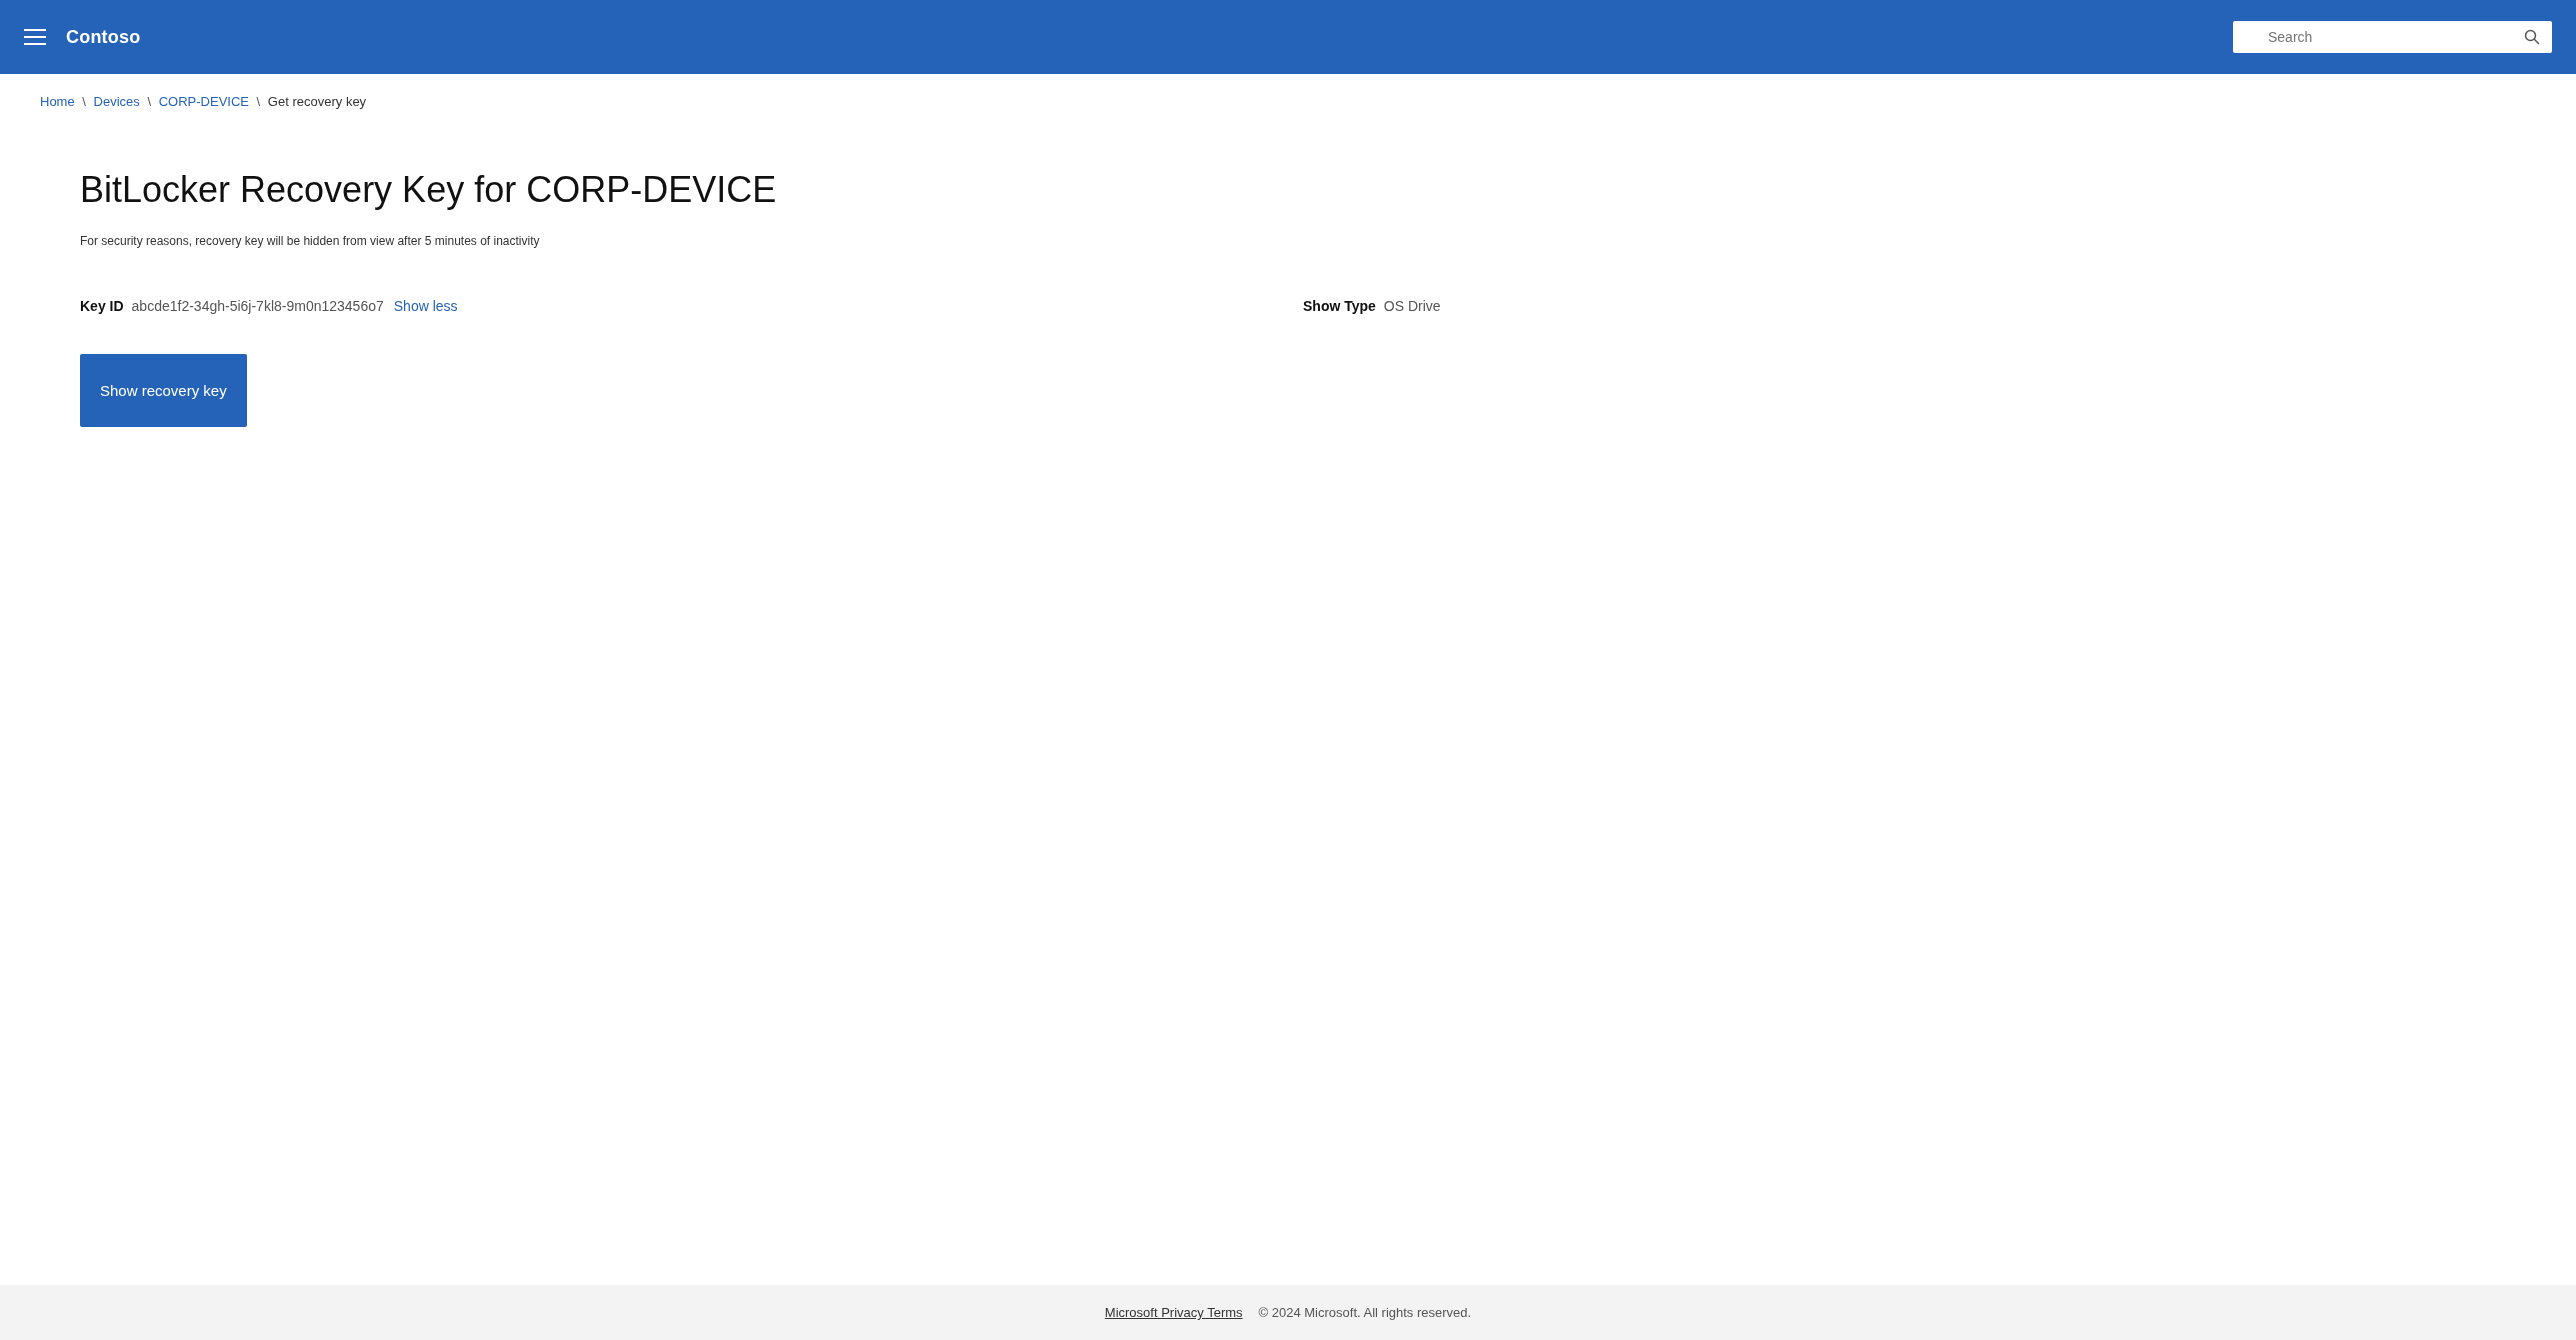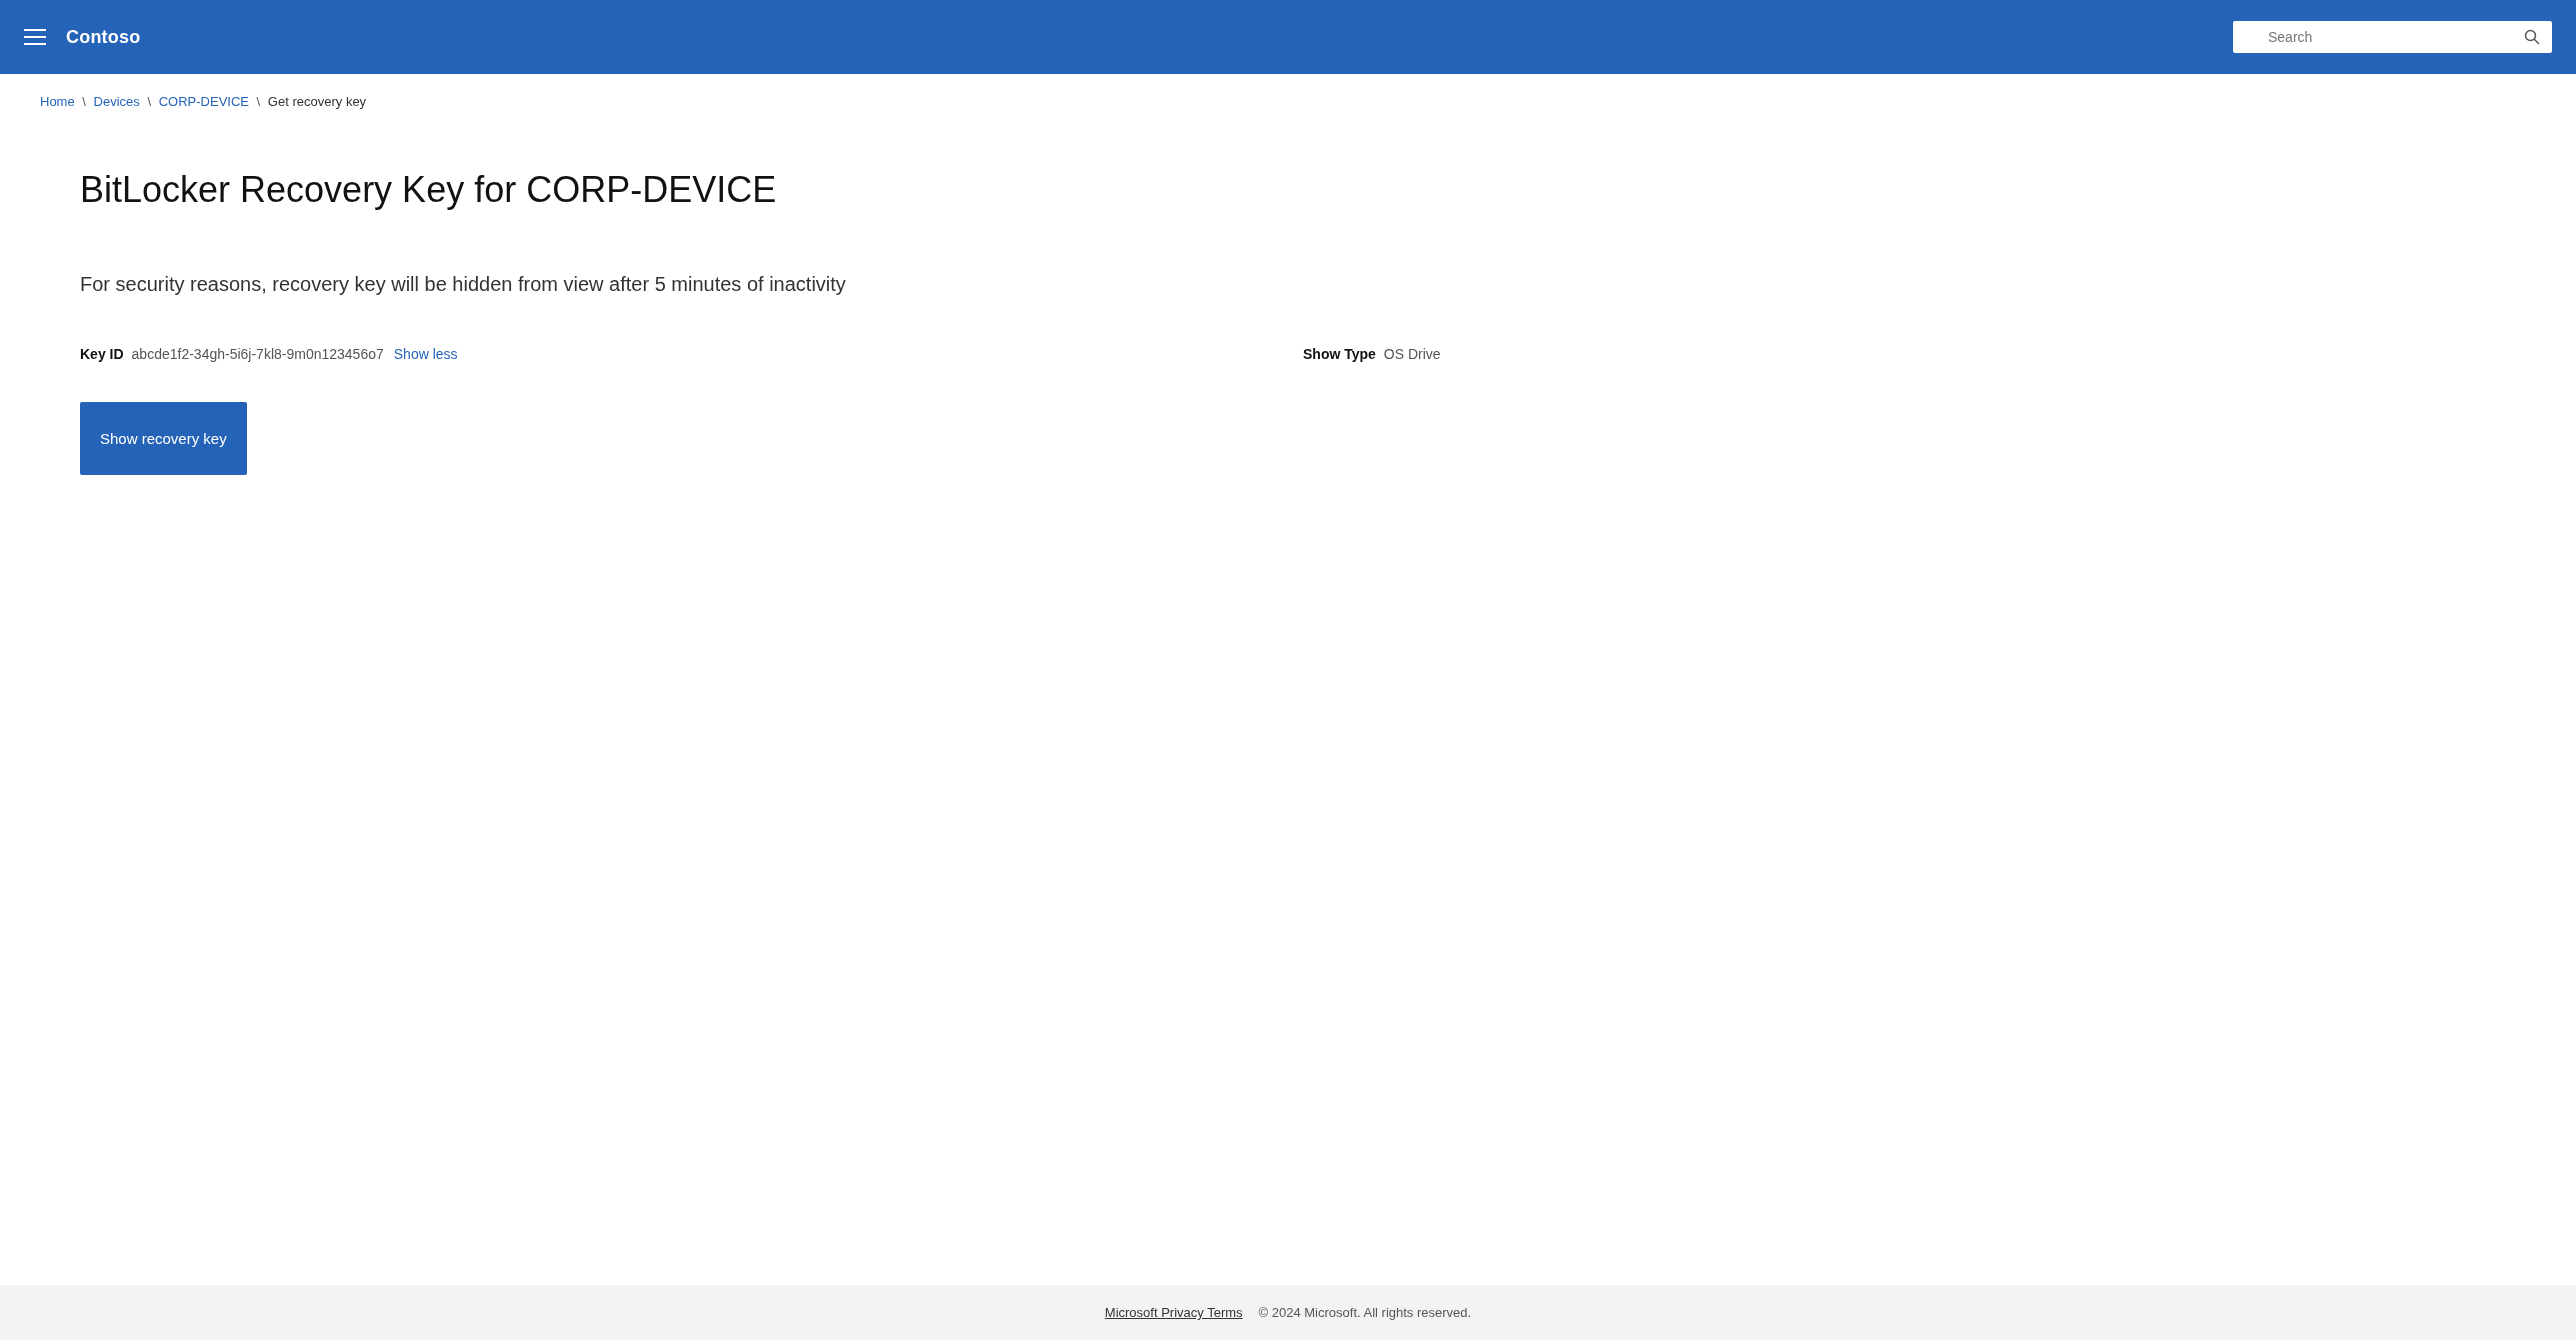--- a/index.html
+++ b/index.html
@@ -107,25 +107,25 @@
     
     .main-content {
       flex: 1;
       padding: 40px 80px;
     }
 
     .page-title {
       font-size: 36px;
       font-weight: 300;
       color: #111;
-      margin-bottom: 62px;
+      margin-bottom: 23px;
     }
 
     .security-notice {
-      font-size: 20px;
+      font-size: 12px;
       color: #333;
       margin-bottom: 50px;
     }
 
     .info-grid {
       display: grid;
       grid-template-columns: 1fr 1fr;
       gap: 30px;
       margin-bottom: 40px;
     }

